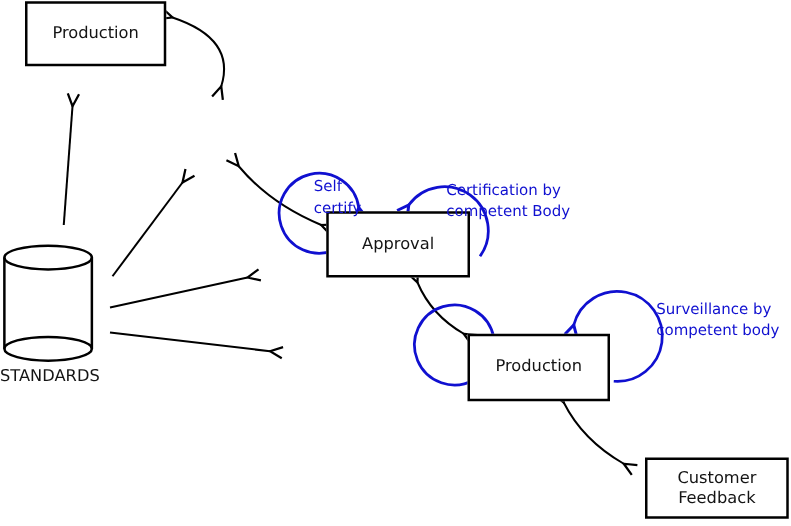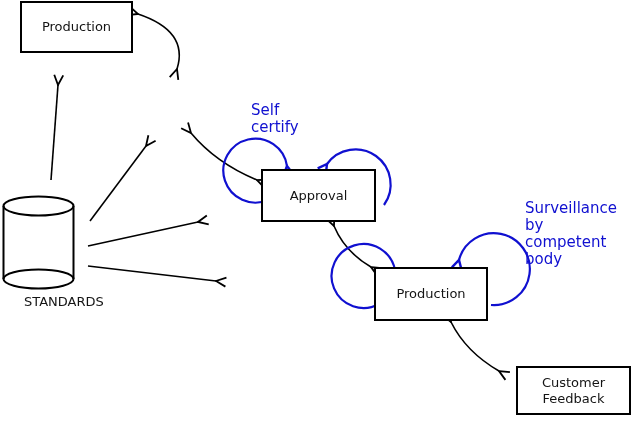--- a/index.html
+++ b/index.html
@@ -57,32 +57,32 @@
     text-align: center;
     font-size: 13px;
     line-height: 16px;
     color: var(--label, #141414);
     white-space: pre-line;
   }
   .note {
     position: absolute;
     z-index: 3;
     color: var(--annotation, #1010d0);
-    font-size: 15px;
+    font-size: 12px;
     line-height: 17px;
     white-space: pre-line;
+    margin-top: 39px;
   }
   .shape-label {
     position: absolute;
     z-index: 3;
     color: var(--label, #141414);
     font-size: 13px;
     text-align: center;
     white-space: nowrap;
-    padding-left: 24px;
   }
 </style>
 </head>
 <body>
 
 <div id="canvas">
 
   <svg id="wires" width="633" height="421" viewBox="0 0 633 421">
     <defs>
       <marker id="mb" markerUnits="userSpaceOnUse" markerWidth="13" markerHeight="12" viewBox="0 0 13 12" refX="1" refY="6" orient="auto-start-reverse">
@@ -124,18 +124,20 @@
   <div class="node" style="left:261px; top:169px; width:111px; height:49px;">Approval</div>
 
   <div class="node" style="left:516px; top:366px; width:111px; height:45px;">Customer
 Feedback</div>
 
   <div class="shape-label" style="left:0px; top:294px; width:78px;">STANDARDS</div>
 
   <div class="note" style="left:251px; top:102px;">Self
 certify</div>
 
+  <div class="note" style="left:357px; top:105px;">Certification by
+competent Body</div>
 
   <div class="note" style="left:525px; top:200px;">Surveillance by
 competent body</div>
 
 
 </div>
 
 </body></html>

